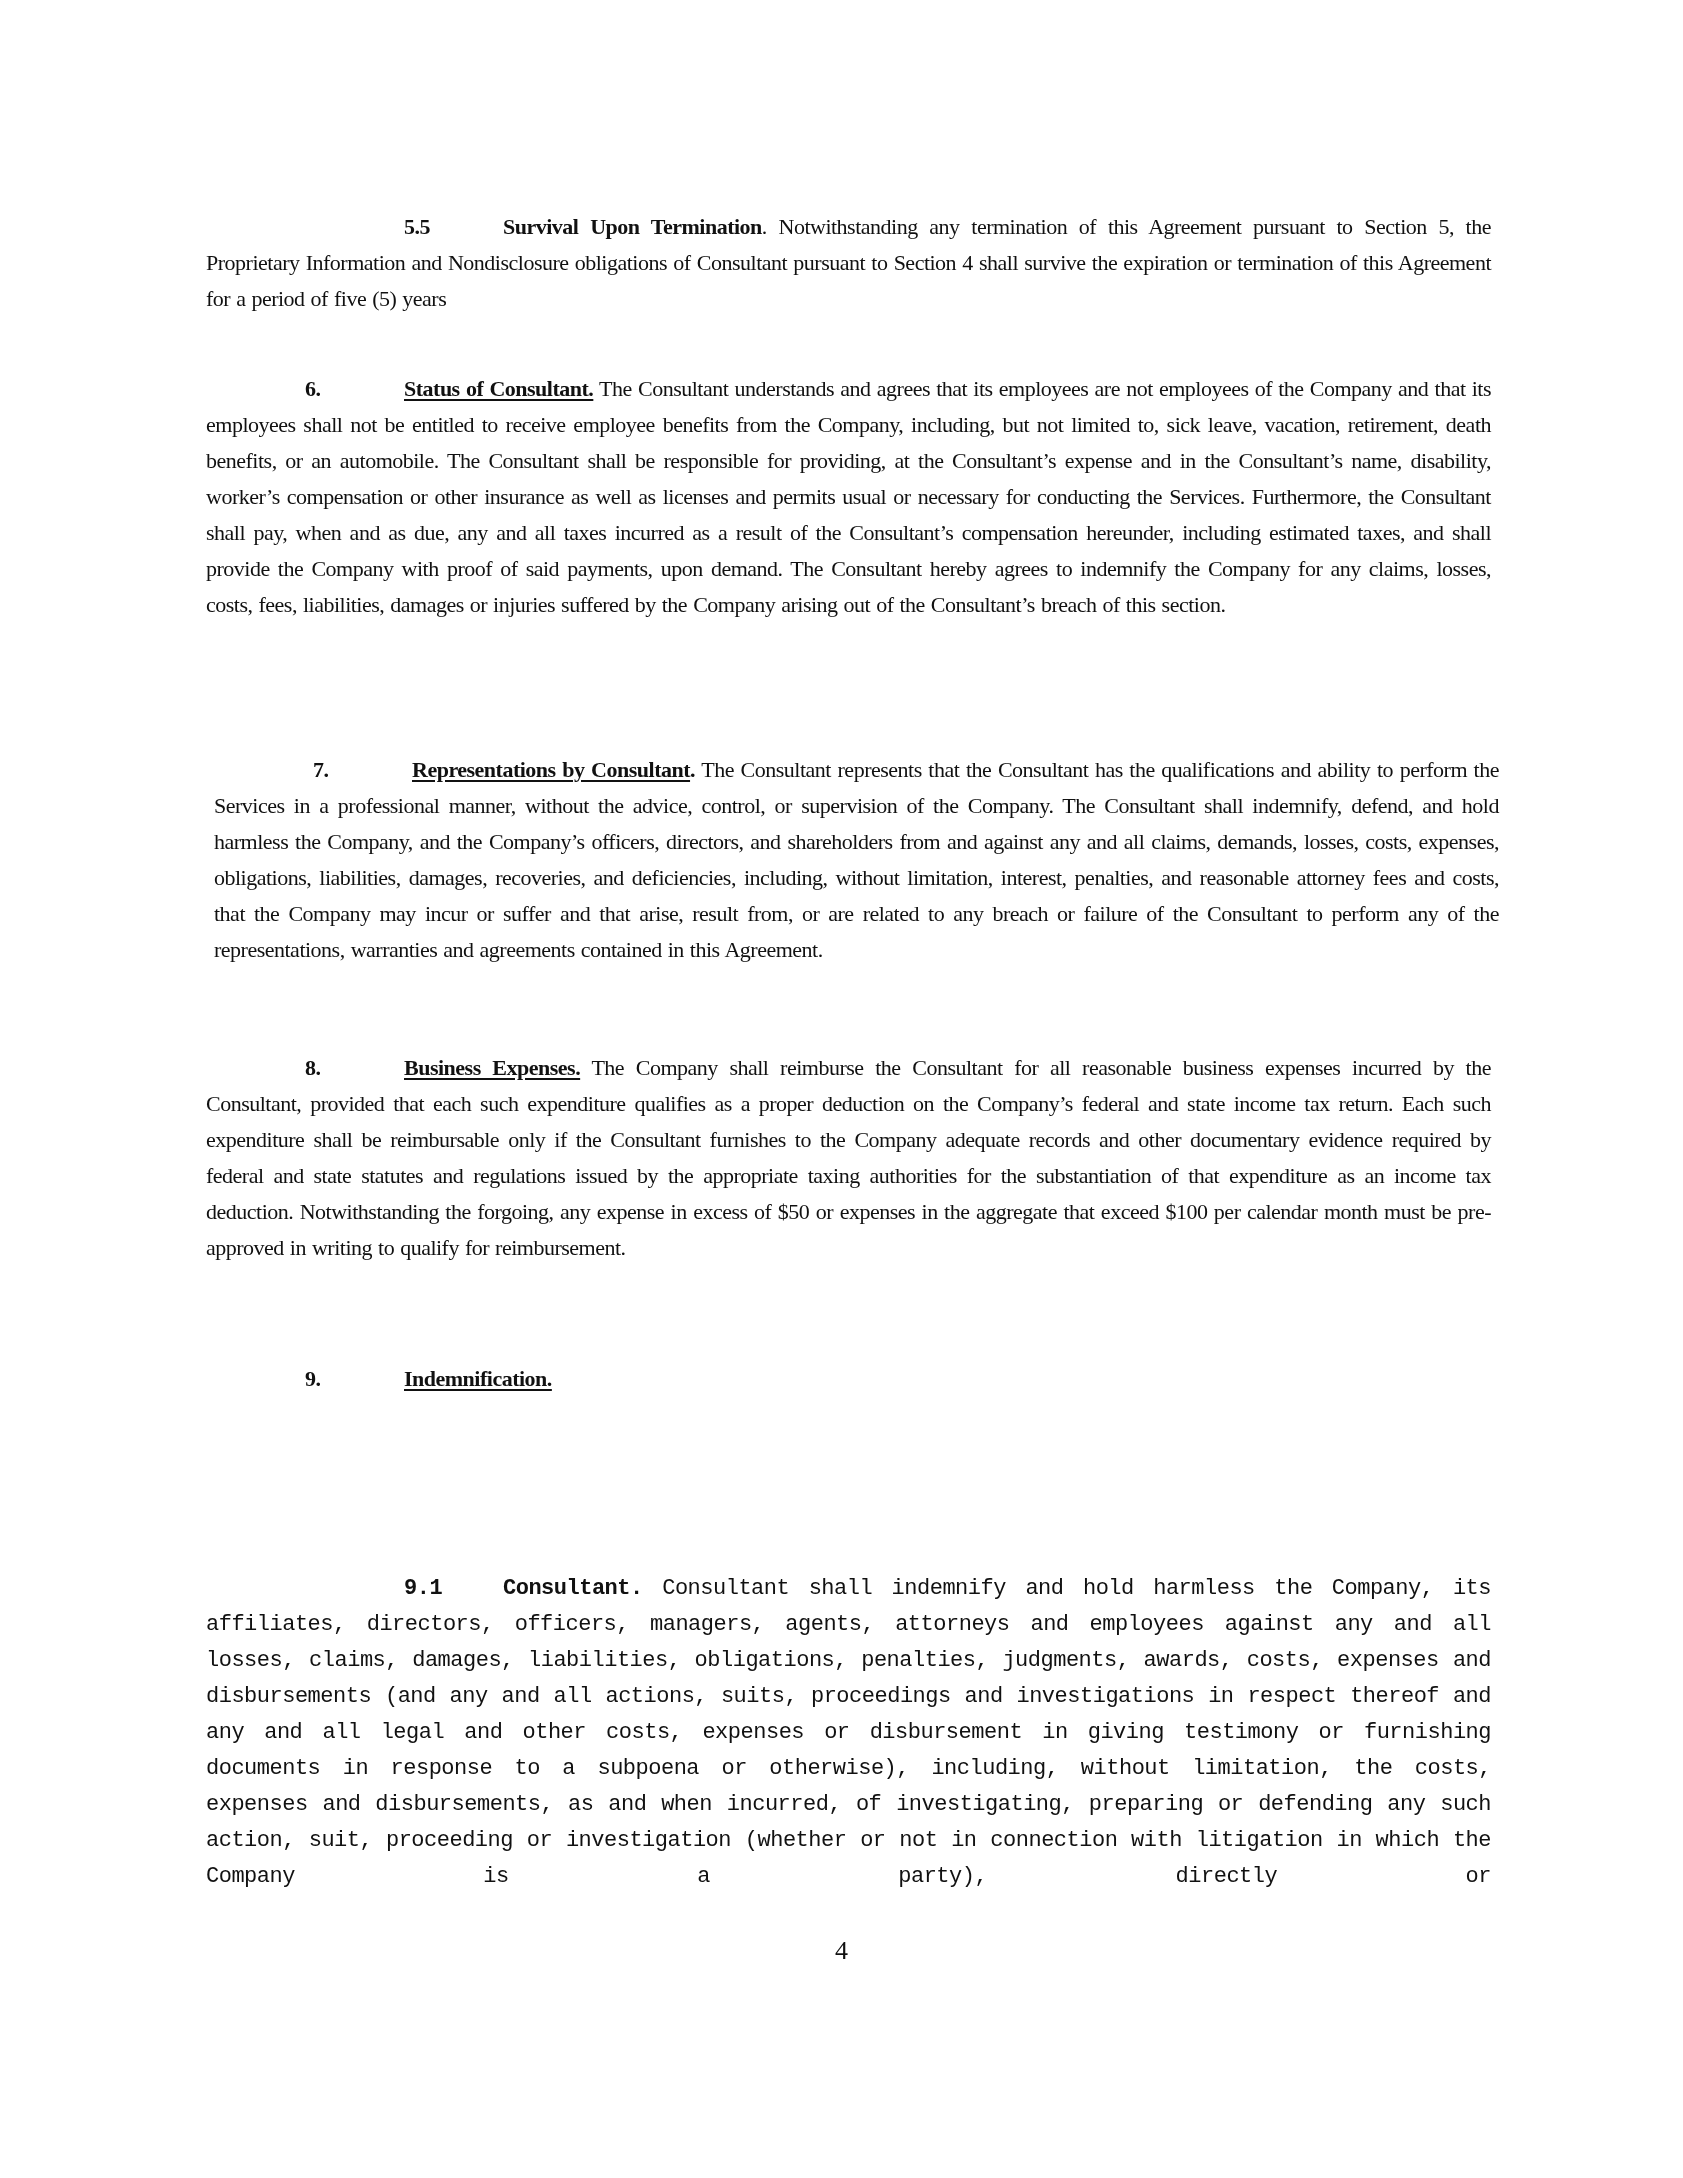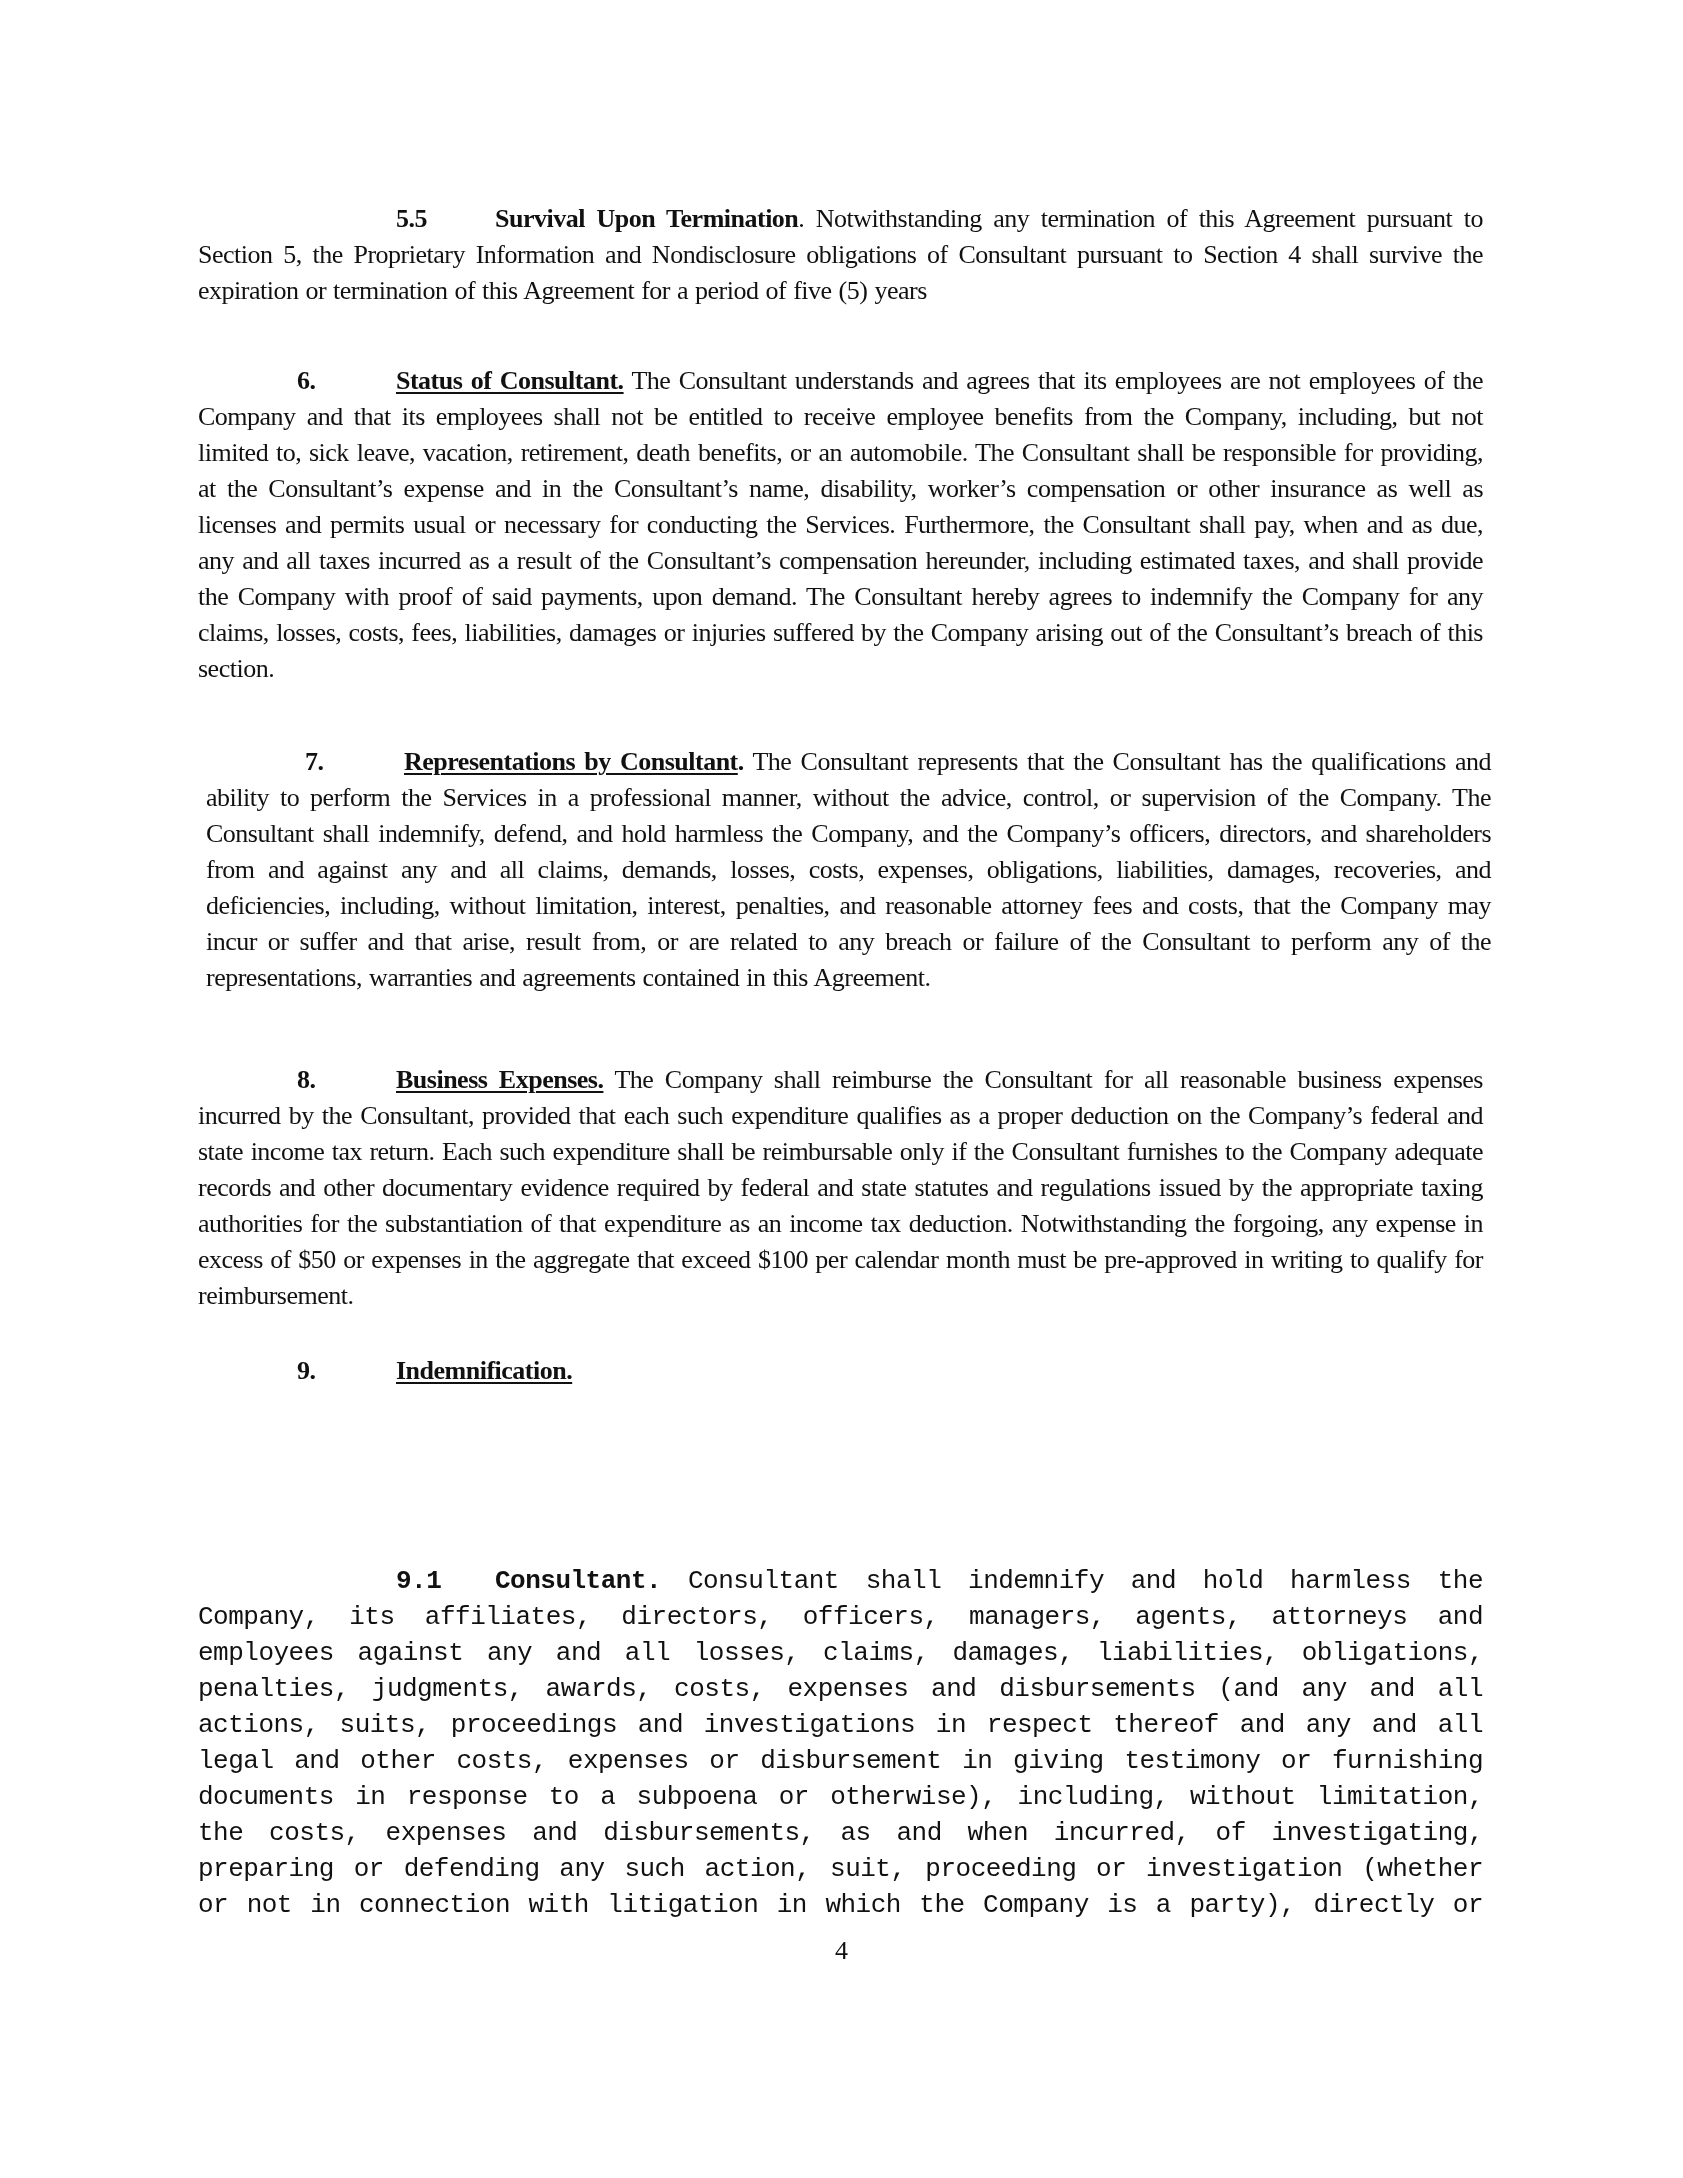--- a/index.html
+++ b/index.html
@@ -15,26 +15,26 @@
       font-family: "Liberation Serif", "DejaVu Serif", serif;
       color: #111111;
     }
     .page {
       position: absolute;
       left: 198px;
       top: 201px;
       width: 1285px;
     }
     .para {
-      font-size: 26px;
+      font-size: 22px;
       line-height: 36px;
       text-align: justify;
       letter-spacing: -0.5px;
       word-spacing: 1px;
-      margin: 0;
+      margin: 8px;
     }
     .para .num {
       font-weight: bold;
       display: inline-block;
     }
     .para .heading {
       font-weight: bold;
     }
     .para .heading.ul {
       text-decoration: underline;
@@ -48,21 +48,21 @@
     .indent-main .num {
       margin-left: 99px;
       width: 99px;
     }
     .last-line-justify {
       text-align-last: justify;
     }
     #sec-5-5 { position: absolute; top: 0; left: 0; width: 100%; }
     #sec-6 { position: absolute; top: 162px; left: 0; width: 100%; }
     #sec-7 { position: absolute; top: 543px; left: 8px; width: 100%; }
-    #sec-8 { position: absolute; top: 861px; left: 0; width: 100%; }
+    #sec-8 { position: absolute; top: 841px; left: 0; width: 100%; }
     #sec-9 { position: absolute; top: 1152px; left: 0; width: 100%; }
     #sec-9-1 { position: absolute; top: 1362px; left: 0; width: 100%; font-family: Liberation Mono, monospace; }
     .page-number {
       position: absolute;
       left: 0;
       width: 1683px;
       top: 1936px;
       text-align: center;
       font-size: 26px;
       font-family: "Liberation Serif", "DejaVu Serif", serif;

